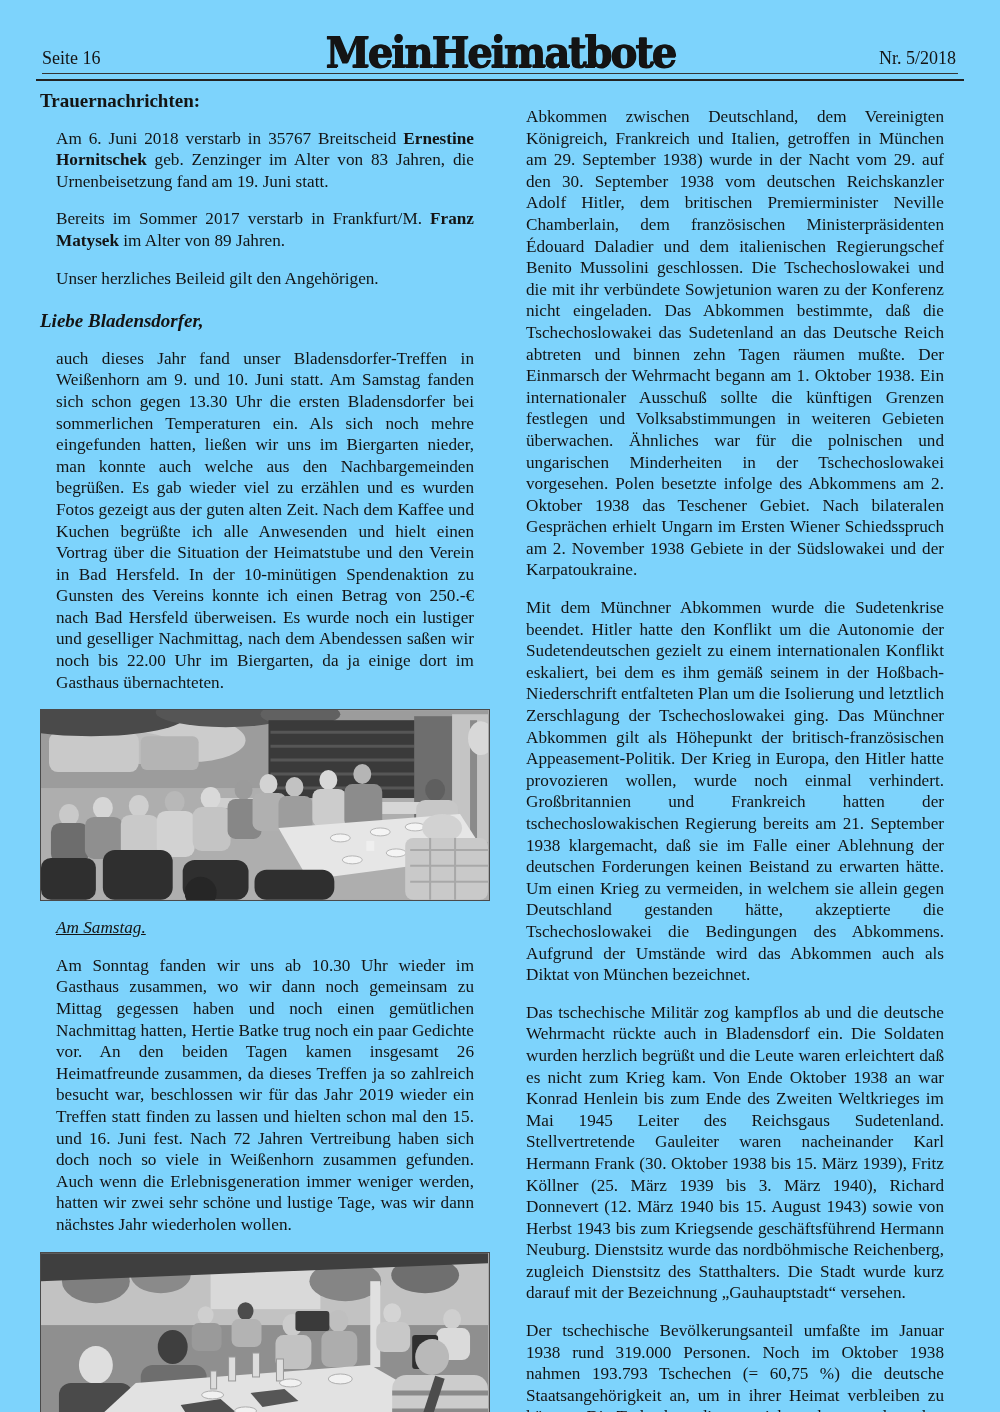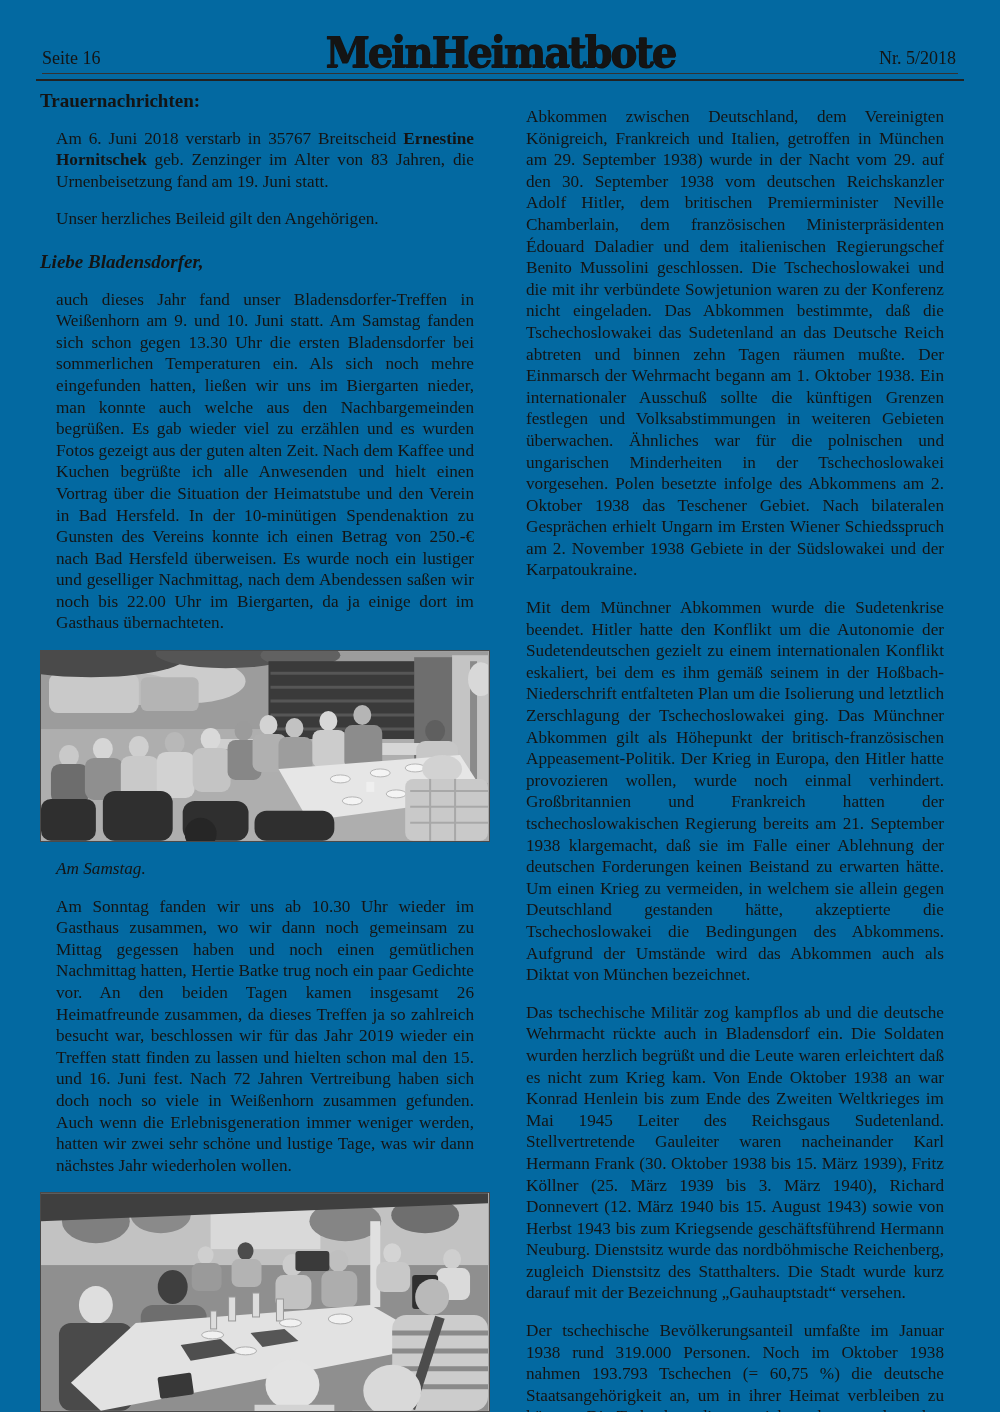--- a/index.html
+++ b/index.html
@@ -1,17 +1,17 @@
 <!DOCTYPE html>
 <html><head>
 <meta charset="utf-8">
 <style>
   html,body{margin:0;padding:0;background:#e9e9e9;}
   .page{
-    width:1000px;height:1412px;position:relative;background:#0369a1;
+    width:1000px;height:1412px;position:relative;background:#7dd3fc;
     font-family:"Liberation Serif",serif;color:#141414;overflow:hidden;
     margin:0 auto;box-sizing:border-box;
   }
   
   .hdr-left{position:absolute;top:48px;left:42px;font-size:18px;}
   .hdr-right{position:absolute;top:48px;right:44px;font-size:18px;margin-left:8px;}
   .masthead{
     position:absolute;top:28px;left:0;width:100%;text-align:center;
     font-family:"DejaVu Serif",serif;font-weight:bold;font-size:40px;
     letter-spacing:-2px;transform:scaleY(1.05);
@@ -19,21 +19,21 @@
   }
   .rule-thin{position:absolute;top:73px;left:42px;right:42px;border-top:1px solid #333;}
   .rule-thick{position:absolute;top:79px;left:36px;right:36px;border-top:2.5px solid #222;}
   
   .columns{position:absolute;top:90px;left:40px;display:flex;gap:20px;}
   .col{width:450px;}
   .bodytext,.col p{font-size:17.2px;line-height:21.6px;text-align:justify;margin:16px;}
   .heading{font-size:19px;line-height:21.6px;font-weight:bold;margin:0;}
   .gap-above{margin-top:21px;font-style:italic;}
   .b{font-weight:bold;}
-  .caption{font-style:italic;text-align:left;margin:6px 0 9px 0;}
+  .caption{font-style:italic;text-align:left;margin:6px 0 9px 0;text-decoration:underline;}
   figure{margin:8px 0 2px 0;}
   figure.photo{border:1.5px solid #4a4a4a;line-height:0;background:#aaa;}
   figure.map{margin-top:12px;border:1px solid #9a9a9a;line-height:0;}
   svg{display:block;}
   .map-region-label{font-family:"Liberation Sans",sans-serif;font-size:7px;fill:#8d8d8d;letter-spacing:.8px;}
   .map-city-label{font-family:"Liberation Sans",sans-serif;font-size:8px;font-weight:bold;fill:#1c1c1c;letter-spacing:.4px;}
   .map-title{font-family:"Liberation Sans",sans-serif;font-size:13px;font-weight:bold;fill:#1a1a1a;letter-spacing:1.5px;}
 </style>
 </head>
 <body>
@@ -44,20 +44,21 @@
   <div class="masthead">MeinHeimatbote</div>
   <div class="hdr-right">Nr. 5/2018</div>
   <div class="rule-thin"></div>
   <div class="rule-thick"></div>
 
   <div class="columns">
 
     <section class="col">
       <h2 class="heading">Trauernachrichten:</h2>
       <p><span>Am 6. Juni 2018 verstarb in 35767 Breitscheid </span><span class="b">Ernestine Hornitschek</span><span> geb. Zenzinger im Alter von 83 Jahren, die Urnenbeisetzung fand am 19. Juni statt.</span></p>
+      <p><span>Bereits im Sommer 2017 verstarb in Frankfurt/M. </span><span class="b">Franz Matysek</span><span> im Alter von 89 Jahren.</span></p>
       <p><span>Unser herzliches Beileid gilt den Angehörigen.</span></p>
 
       <h2 class="heading gap-above">Liebe Bladensdorfer,</h2>
       <p>auch dieses Jahr fand unser Bladensdorfer-Treffen in Weißenhorn am 9. und 10. Juni statt. Am Samstag fanden sich schon gegen 13.30 Uhr die ersten Bladensdorfer bei sommerlichen Temperaturen ein. Als sich noch mehre eingefunden hatten, ließen wir uns im Biergarten nieder, man konnte auch welche aus den Nachbargemeinden begrüßen. Es gab wieder viel zu erzählen und es wurden Fotos gezeigt aus der guten alten Zeit. Nach dem Kaffee und Kuchen begrüßte ich alle Anwesenden und hielt einen Vortrag über die Situation der Heimatstube und den Verein in Bad Hersfeld. In der 10-minütigen Spendenaktion zu Gunsten des Vereins konnte ich einen Betrag von 250.-€ nach Bad Hersfeld überweisen. Es wurde noch ein lustiger und geselliger Nachmittag, nach dem Abendessen saßen wir noch bis 22.00 Uhr im Biergarten, da ja einige dort im Gasthaus übernachteten.</p>
 
       <figure class="photo">
         <svg viewBox="0 0 448 190" width="447" height="190">
           <rect width="448" height="190" fill="#aeaeae"></rect>
           <rect width="448" height="78" fill="#9c9c9c"></rect>
           <g>

